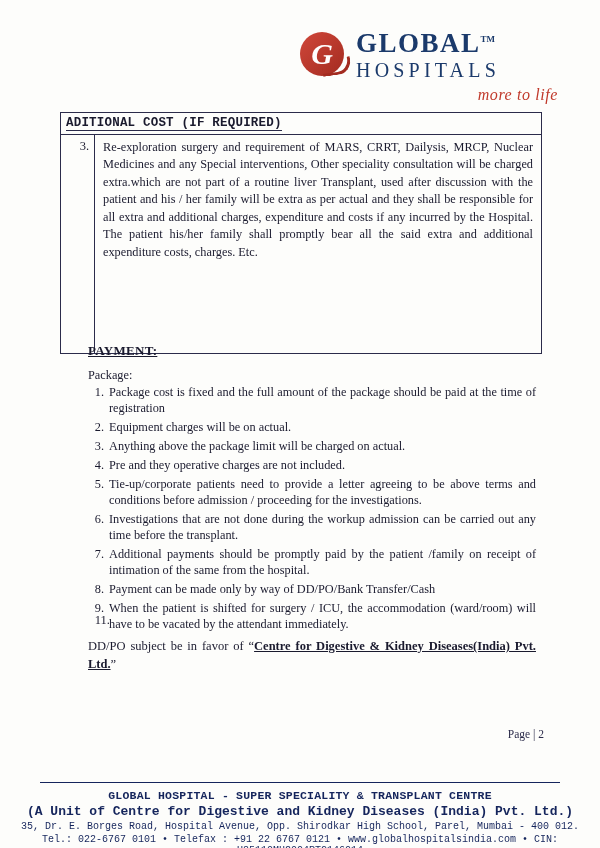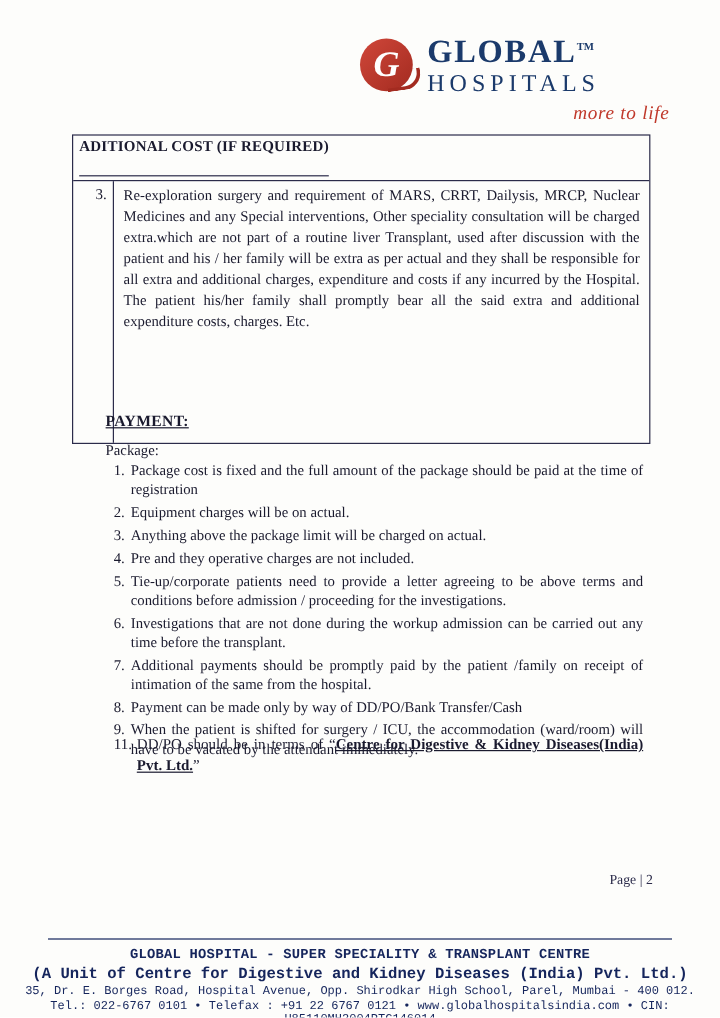--- a/index.html
+++ b/index.html
@@ -113,21 +113,22 @@
   .cost-table .hdr {
     border-bottom: 1.2px solid #2b2b4a;
     padding: 2px 4px 3px 5px;
     font-weight: bold;
     font-size: 12.5px;
     letter-spacing: 0.2px;
   }
   .cost-table .hdr span {
     border-bottom: 1px solid #2b2b4a;
     display: inline-block;
-    padding-bottom: 16px;
+    padding-bottom: 0px;
+    font-family: Liberation Mono, monospace;
   }
   .cost-row {
     display: flex;
     min-height: 218px;
   }
   .cost-num {
     width: 34px;
     border-right: 1.2px solid #2b2b4a;
     text-align: right;
     padding: 4px 5px 0 0;
@@ -190,20 +191,21 @@
   }
 
   .ddpo-item {
     position: absolute;
     left: 88px;
     top: 611px;
     width: 448px;
     font-size: 12.5px;
     line-height: 1.45;
     display: flex;
+    flex-direction: column;
   }
   .ddpo-item .pl-num {
     width: 26px;
     flex: 0 0 26px;
     text-align: right;
     padding-right: 4px;
   }
   .ddpo-text {
     flex: 1;
     text-align: justify;
@@ -324,21 +326,21 @@
       <div class="pl-text">Payment can be made only by way of DD/PO/Bank Transfer/Cash</div>
     </div>
     <div class="pl-item">
       <div class="pl-num">9.</div>
       <div class="pl-text">When the patient is shifted for surgery / ICU, the accommodation (ward/room) will have to be vacated by the attendant immediately.</div>
     </div>
   </div>
 
   <div class="ddpo-item">
     <div class="pl-num">11.</div>
-    <div class="ddpo-text"><span>DD/PO should be in terms of “</span><span class="ddpo-strong">Centre for Digestive &amp; Kidney Diseases(India) Pvt. Ltd.</span><span>”</span></div>
+    <div class="ddpo-text"><span>DD/PO subject be in favor of “</span><span class="ddpo-strong">Centre for Digestive &amp; Kidney Diseases(India) Pvt. Ltd.</span><span>”</span></div>
   </div>
 
   <div class="page-number">Page | 2</div>
 
   <div class="footer">
     <div class="rule"></div>
     <div class="footer-l1">GLOBAL HOSPITAL - SUPER SPECIALITY &amp; TRANSPLANT CENTRE</div>
     <div class="footer-l2">(A Unit of Centre for Digestive and Kidney Diseases (India) Pvt. Ltd.)</div>
     <div class="footer-l3">35, Dr. E. Borges Road, Hospital Avenue, Opp. Shirodkar High School, Parel, Mumbai - 400 012.</div>
     <div class="footer-l4">Tel.: 022-6767 0101 • Telefax : +91 22 6767 0121 • www.globalhospitalsindia.com • CIN: U85110MH2004PTC146014</div>

